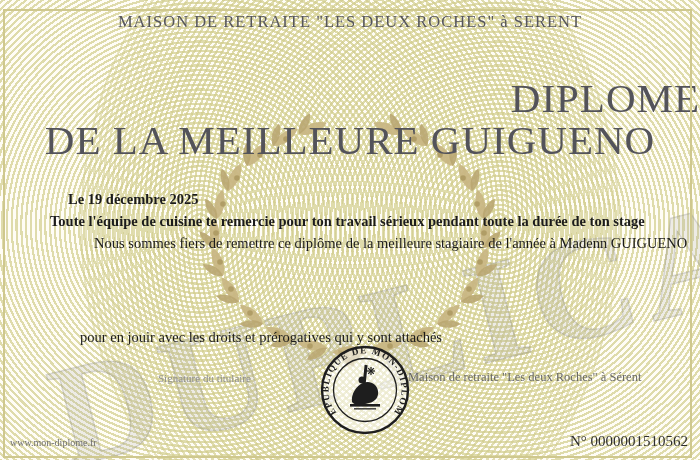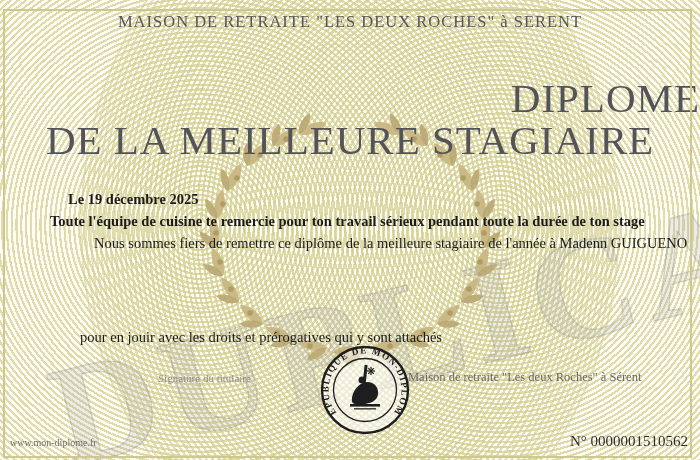--- a/index.html
+++ b/index.html
@@ -147,21 +147,21 @@
     <g transform="translate(700,0) scale(-1,1)">
         <use href="#branchL"></use>
       </g>
   </svg>
 
   <div class="frame"></div>
 
   <div class="banner">MAISON DE RETRAITE "LES DEUX ROCHES" à SERENT</div>
 
   <div class="title1">DIPLOME</div>
-  <div class="title2">DE LA MEILLEURE STAGIAIRE</div>
+  <div class="title2">DE LA MEILLEURE GUIGUENO</div>
 
   <div class="body-block">
     <div class="bl-date">Le 19 décembre 2025</div>
     <div class="bl-1">Toute l'équipe de cuisine te remercie pour ton travail sérieux pendant toute la durée de ton stage</div>
     <div class="bl-2">Nous sommes fiers de remettre ce diplôme de la meilleure stagiaire de l'année à Madenn GUIGUENO</div>
     <div class="bl-3">pour en jouir avec les droits et prérogatives qui y sont attachés</div>
   </div>
 
   <div class="sig-left">Signature du titulaire</div>
   <div class="sig-right">Maison de retraite "Les deux Roches" à Sérent</div>

